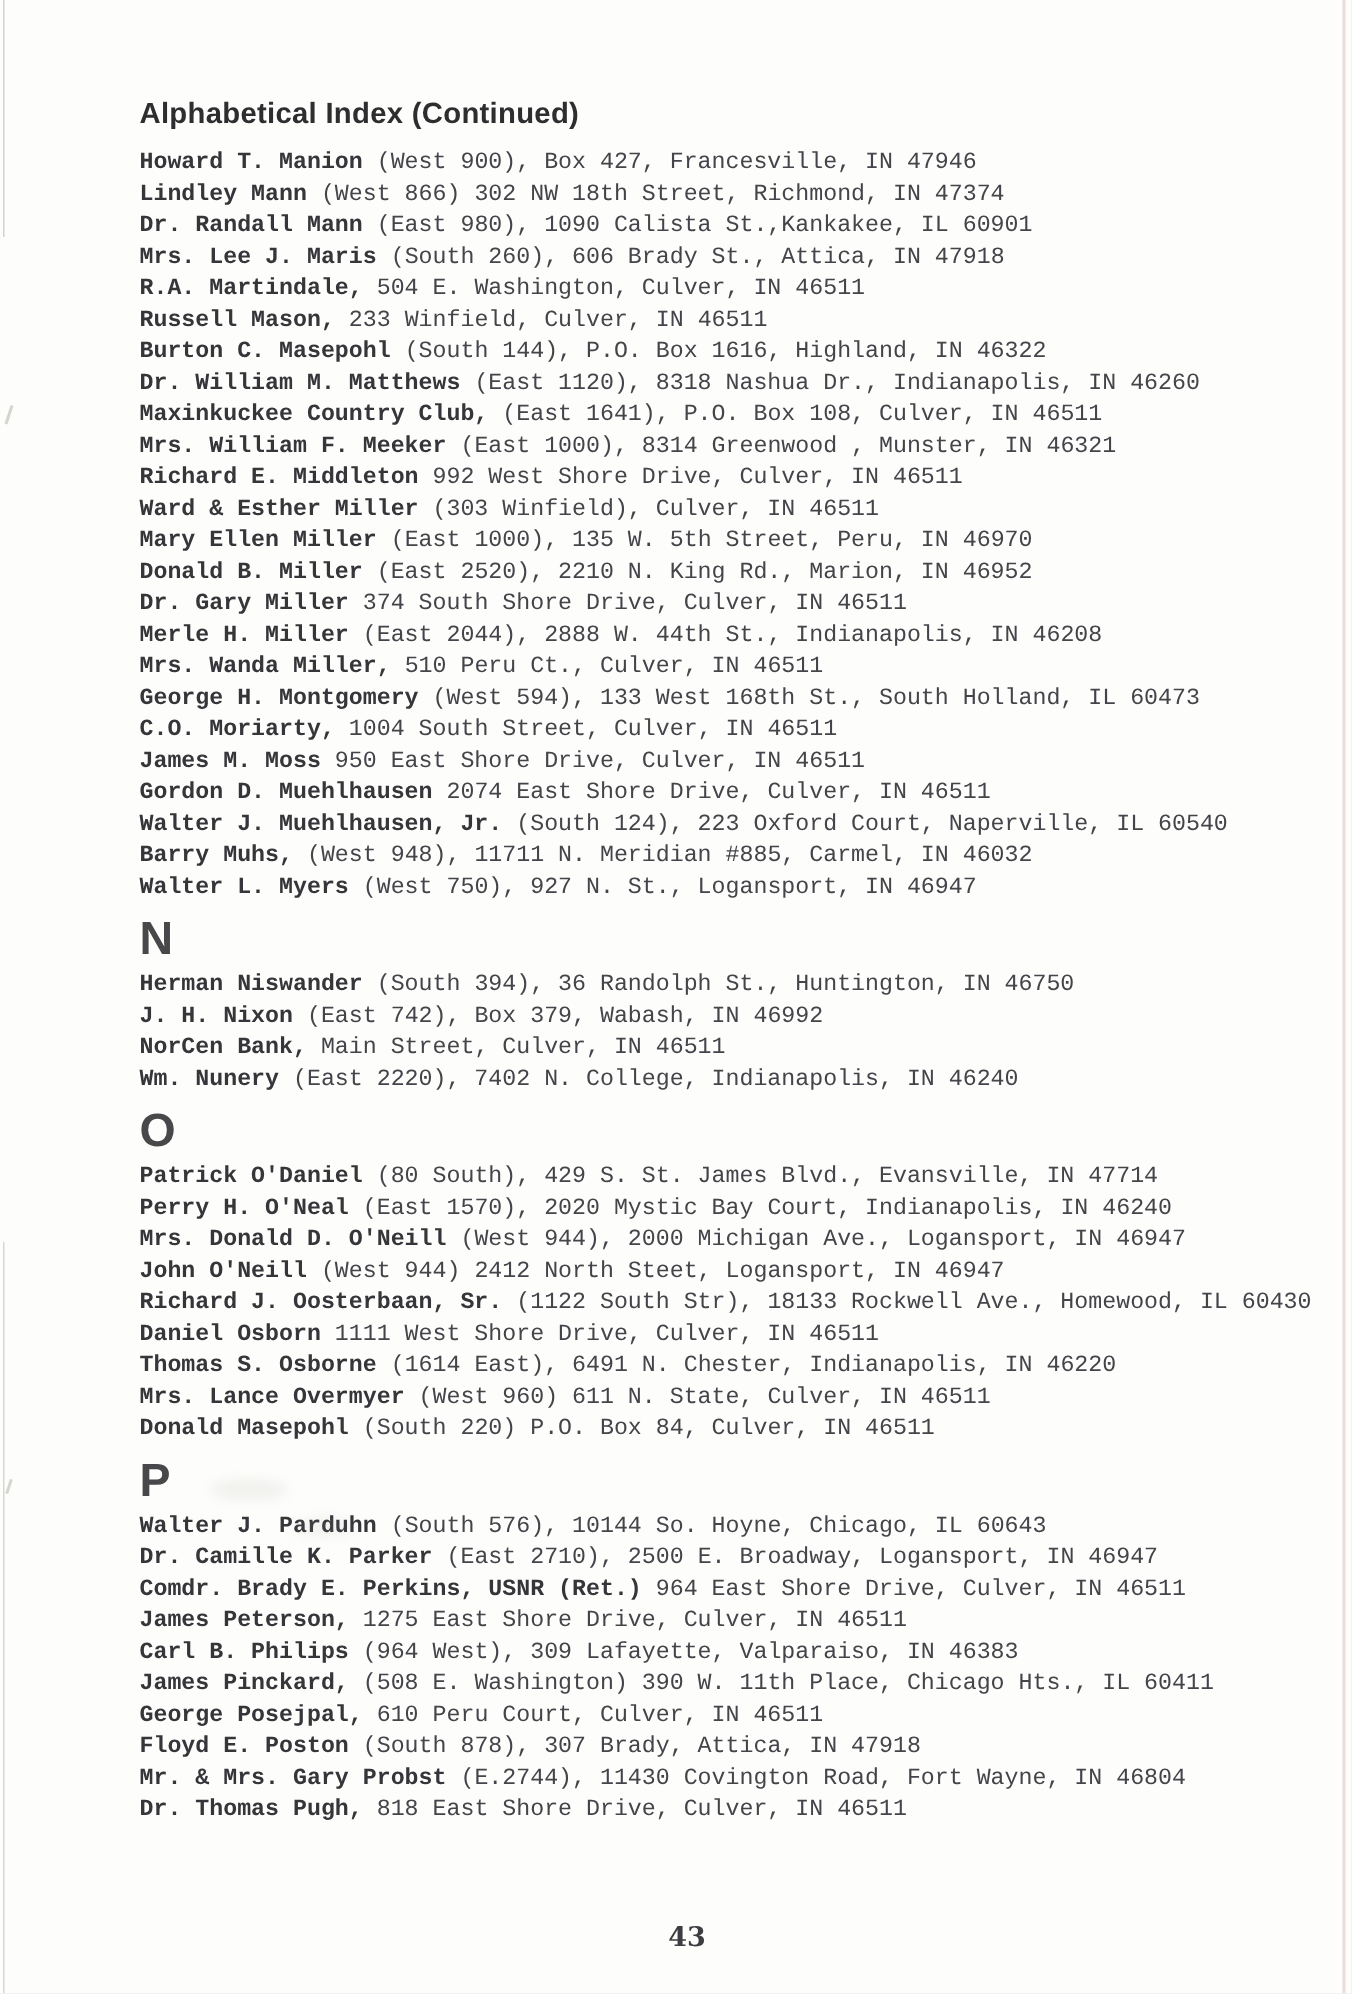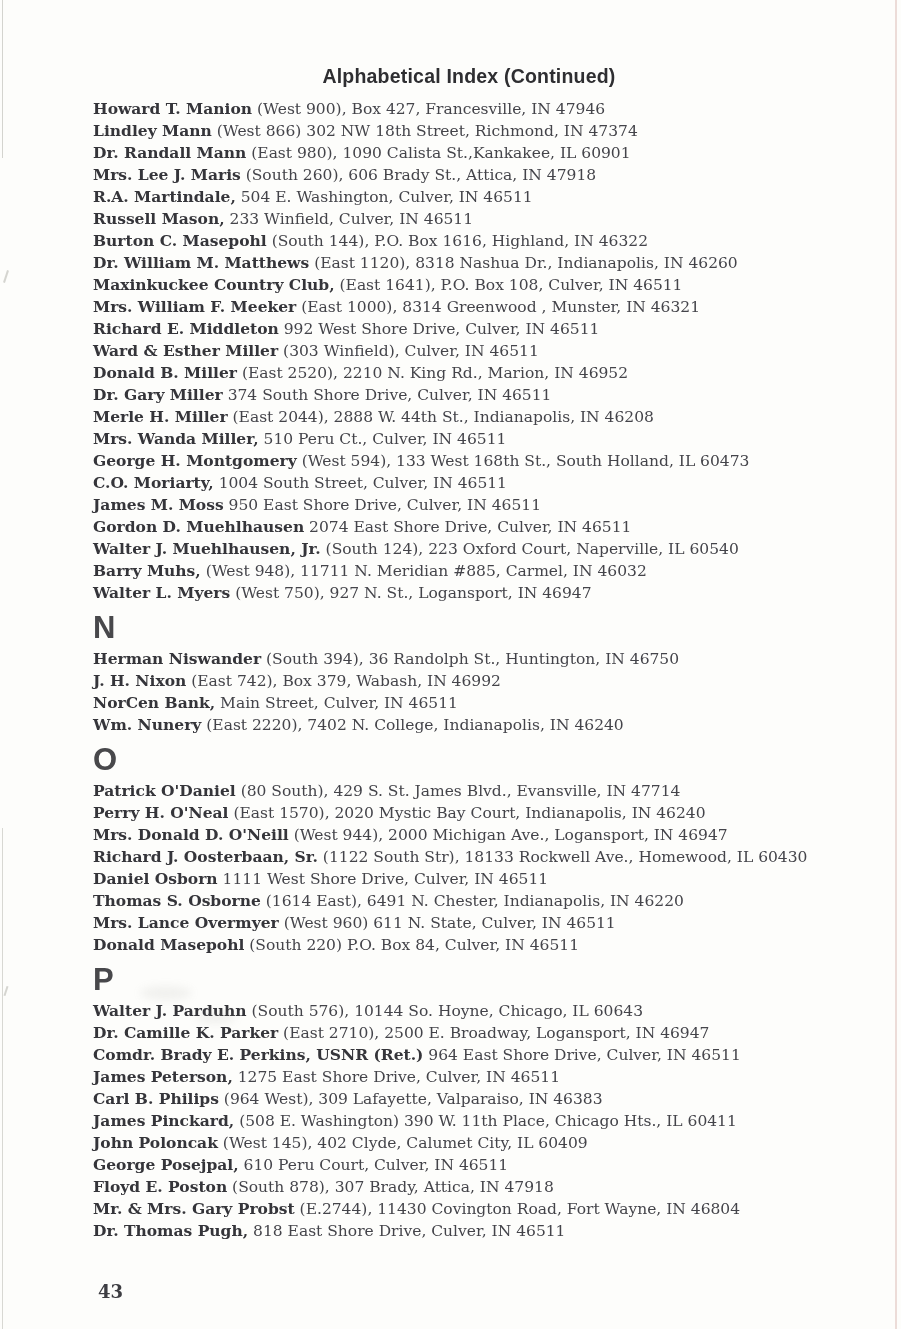--- a/index.html
+++ b/index.html
@@ -15,21 +15,20 @@
     background: #fdfdfb;
     overflow: hidden;
     font-family: "DejaVu Serif", serif;
     color: #414146;
   }
   .page-title {
     position: absolute;
     top: 52px;
     left: 93px;
     width: 752px;
-    text-align: center;
     font-family: "Liberation Sans", sans-serif;
     font-weight: bold;
     font-size: 19.5px;
     letter-spacing: 0.2px;
     color: #2e2e31;
   }
   .index-list {
     position: absolute;
     top: 98px;
     left: 93px;
@@ -41,30 +40,32 @@
     font-size: 31px;
     line-height: 40px;
     margin-top: 4px;
     color: #48484b;
   }
   .entry {
     font-size: 15.5px;
     line-height: 21px;
     white-space: nowrap;
     color: #44444a;
+    font-family: Liberation Mono, monospace;
   }
   .entry .entry-name {
     font-weight: bold;
     color: #35353a;
   }
   .page-number {
     position: absolute;
     top: 1281px;
-    left: 98px;
+    left: 82px;
     width: 752px;
+    text-align: center;
     font-size: 18px;
     font-weight: bold;
     color: #3d3d42;
   }
   
   .edge-right {
     position: absolute;
     top: 0;
     right: 4px;
     width: 2px;
@@ -119,53 +120,54 @@
       <div class="entry"><span class="entry-name">Dr. Randall Mann</span> <span class="entry-details">(East 980), 1090 Calista St.,Kankakee, IL 60901</span></div>
       <div class="entry"><span class="entry-name">Mrs. Lee J. Maris</span> <span class="entry-details">(South 260), 606 Brady St., Attica, IN 47918</span></div>
       <div class="entry"><span class="entry-name">R.A. Martindale,</span> <span class="entry-details">504 E. Washington, Culver, IN 46511</span></div>
       <div class="entry"><span class="entry-name">Russell Mason,</span> <span class="entry-details">233 Winfield, Culver, IN 46511</span></div>
       <div class="entry"><span class="entry-name">Burton C. Masepohl</span> <span class="entry-details">(South 144), P.O. Box 1616, Highland, IN 46322</span></div>
       <div class="entry"><span class="entry-name">Dr. William M. Matthews</span> <span class="entry-details">(East 1120), 8318 Nashua Dr., Indianapolis, IN 46260</span></div>
       <div class="entry"><span class="entry-name">Maxinkuckee Country Club,</span> <span class="entry-details">(East 1641), P.O. Box 108, Culver, IN 46511</span></div>
       <div class="entry"><span class="entry-name">Mrs. William F. Meeker</span> <span class="entry-details">(East 1000), 8314 Greenwood , Munster, IN 46321</span></div>
       <div class="entry"><span class="entry-name">Richard E. Middleton</span> <span class="entry-details">992 West Shore Drive, Culver, IN 46511</span></div>
       <div class="entry"><span class="entry-name">Ward &amp; Esther Miller</span> <span class="entry-details">(303 Winfield), Culver, IN 46511</span></div>
+      <div class="entry"><span class="entry-name">Mary Ellen Miller</span> <span class="entry-details">(East 1000), 135 W. 5th Street, Peru, IN 46970</span></div>
       <div class="entry"><span class="entry-name">Donald B. Miller</span> <span class="entry-details">(East 2520), 2210 N. King Rd., Marion, IN 46952</span></div>
       <div class="entry"><span class="entry-name">Dr. Gary Miller</span> <span class="entry-details">374 South Shore Drive, Culver, IN 46511</span></div>
       <div class="entry"><span class="entry-name">Merle H. Miller</span> <span class="entry-details">(East 2044), 2888 W. 44th St., Indianapolis, IN 46208</span></div>
       <div class="entry"><span class="entry-name">Mrs. Wanda Miller,</span> <span class="entry-details">510 Peru Ct., Culver, IN 46511</span></div>
       <div class="entry"><span class="entry-name">George H. Montgomery</span> <span class="entry-details">(West 594), 133 West 168th St., South Holland, IL 60473</span></div>
       <div class="entry"><span class="entry-name">C.O. Moriarty,</span> <span class="entry-details">1004 South Street, Culver, IN 46511</span></div>
       <div class="entry"><span class="entry-name">James M. Moss</span> <span class="entry-details">950 East Shore Drive, Culver, IN 46511</span></div>
       <div class="entry"><span class="entry-name">Gordon D. Muehlhausen</span> <span class="entry-details">2074 East Shore Drive, Culver, IN 46511</span></div>
       <div class="entry"><span class="entry-name">Walter J. Muehlhausen, Jr.</span> <span class="entry-details">(South 124), 223 Oxford Court, Naperville, IL 60540</span></div>
       <div class="entry"><span class="entry-name">Barry Muhs,</span> <span class="entry-details">(West 948), 11711 N. Meridian #885, Carmel, IN 46032</span></div>
       <div class="entry"><span class="entry-name">Walter L. Myers</span> <span class="entry-details">(West 750), 927 N. St., Logansport, IN 46947</span></div>
       <div class="section-letter">N</div>
       <div class="entry"><span class="entry-name">Herman Niswander</span> <span class="entry-details">(South 394), 36 Randolph St., Huntington, IN 46750</span></div>
       <div class="entry"><span class="entry-name">J. H. Nixon</span> <span class="entry-details">(East 742), Box 379, Wabash, IN 46992</span></div>
       <div class="entry"><span class="entry-name">NorCen Bank,</span> <span class="entry-details">Main Street, Culver, IN 46511</span></div>
       <div class="entry"><span class="entry-name">Wm. Nunery</span> <span class="entry-details">(East 2220), 7402 N. College, Indianapolis, IN 46240</span></div>
       <div class="section-letter">O</div>
       <div class="entry"><span class="entry-name">Patrick O'Daniel</span> <span class="entry-details">(80 South), 429 S. St. James Blvd., Evansville, IN 47714</span></div>
       <div class="entry"><span class="entry-name">Perry H. O'Neal</span> <span class="entry-details">(East 1570), 2020 Mystic Bay Court, Indianapolis, IN 46240</span></div>
       <div class="entry"><span class="entry-name">Mrs. Donald D. O'Neill</span> <span class="entry-details">(West 944), 2000 Michigan Ave., Logansport, IN 46947</span></div>
+      <div class="entry"><span class="entry-name">John O'Neill</span> <span class="entry-details">(West 944) 2412 North Steet, Logansport, IN 46947</span></div>
       <div class="entry"><span class="entry-name">Richard J. Oosterbaan, Sr.</span> <span class="entry-details">(1122 South Str), 18133 Rockwell Ave., Homewood, IL 60430</span></div>
       <div class="entry"><span class="entry-name">Daniel Osborn</span> <span class="entry-details">1111 West Shore Drive, Culver, IN 46511</span></div>
       <div class="entry"><span class="entry-name">Thomas S. Osborne</span> <span class="entry-details">(1614 East), 6491 N. Chester, Indianapolis, IN 46220</span></div>
       <div class="entry"><span class="entry-name">Mrs. Lance Overmyer</span> <span class="entry-details">(West 960) 611 N. State, Culver, IN 46511</span></div>
       <div class="entry"><span class="entry-name">Donald Masepohl</span> <span class="entry-details">(South 220) P.O. Box 84, Culver, IN 46511</span></div>
       <div class="section-letter">P</div>
       <div class="entry"><span class="entry-name">Walter J. Parduhn</span> <span class="entry-details">(South 576), 10144 So. Hoyne, Chicago, IL 60643</span></div>
       <div class="entry"><span class="entry-name">Dr. Camille K. Parker</span> <span class="entry-details">(East 2710), 2500 E. Broadway, Logansport, IN 46947</span></div>
       <div class="entry"><span class="entry-name">Comdr. Brady E. Perkins, USNR (Ret.)</span> <span class="entry-details">964 East Shore Drive, Culver, IN 46511</span></div>
       <div class="entry"><span class="entry-name">James Peterson,</span> <span class="entry-details">1275 East Shore Drive, Culver, IN 46511</span></div>
       <div class="entry"><span class="entry-name">Carl B. Philips</span> <span class="entry-details">(964 West), 309 Lafayette, Valparaiso, IN 46383</span></div>
       <div class="entry"><span class="entry-name">James Pinckard,</span> <span class="entry-details">(508 E. Washington) 390 W. 11th Place, Chicago Hts., IL 60411</span></div>
-      <div class="entry"><span class="entry-name">John Poloncak</span> <span class="entry-details">(West 145), 402 Clyde, Calumet City, IL 60409</span></div>
       <div class="entry"><span class="entry-name">George Posejpal,</span> <span class="entry-details">610 Peru Court, Culver, IN 46511</span></div>
       <div class="entry"><span class="entry-name">Floyd E. Poston</span> <span class="entry-details">(South 878), 307 Brady, Attica, IN 47918</span></div>
       <div class="entry"><span class="entry-name">Mr. &amp; Mrs. Gary Probst</span> <span class="entry-details">(E.2744), 11430 Covington Road, Fort Wayne, IN 46804</span></div>
       <div class="entry"><span class="entry-name">Dr. Thomas Pugh,</span> <span class="entry-details">818 East Shore Drive, Culver, IN 46511</span></div>
     </main>
 
   <div class="page-number">43</div>
 
   <div class="edge-right"></div>
   <div class="edge-left-top"></div>

